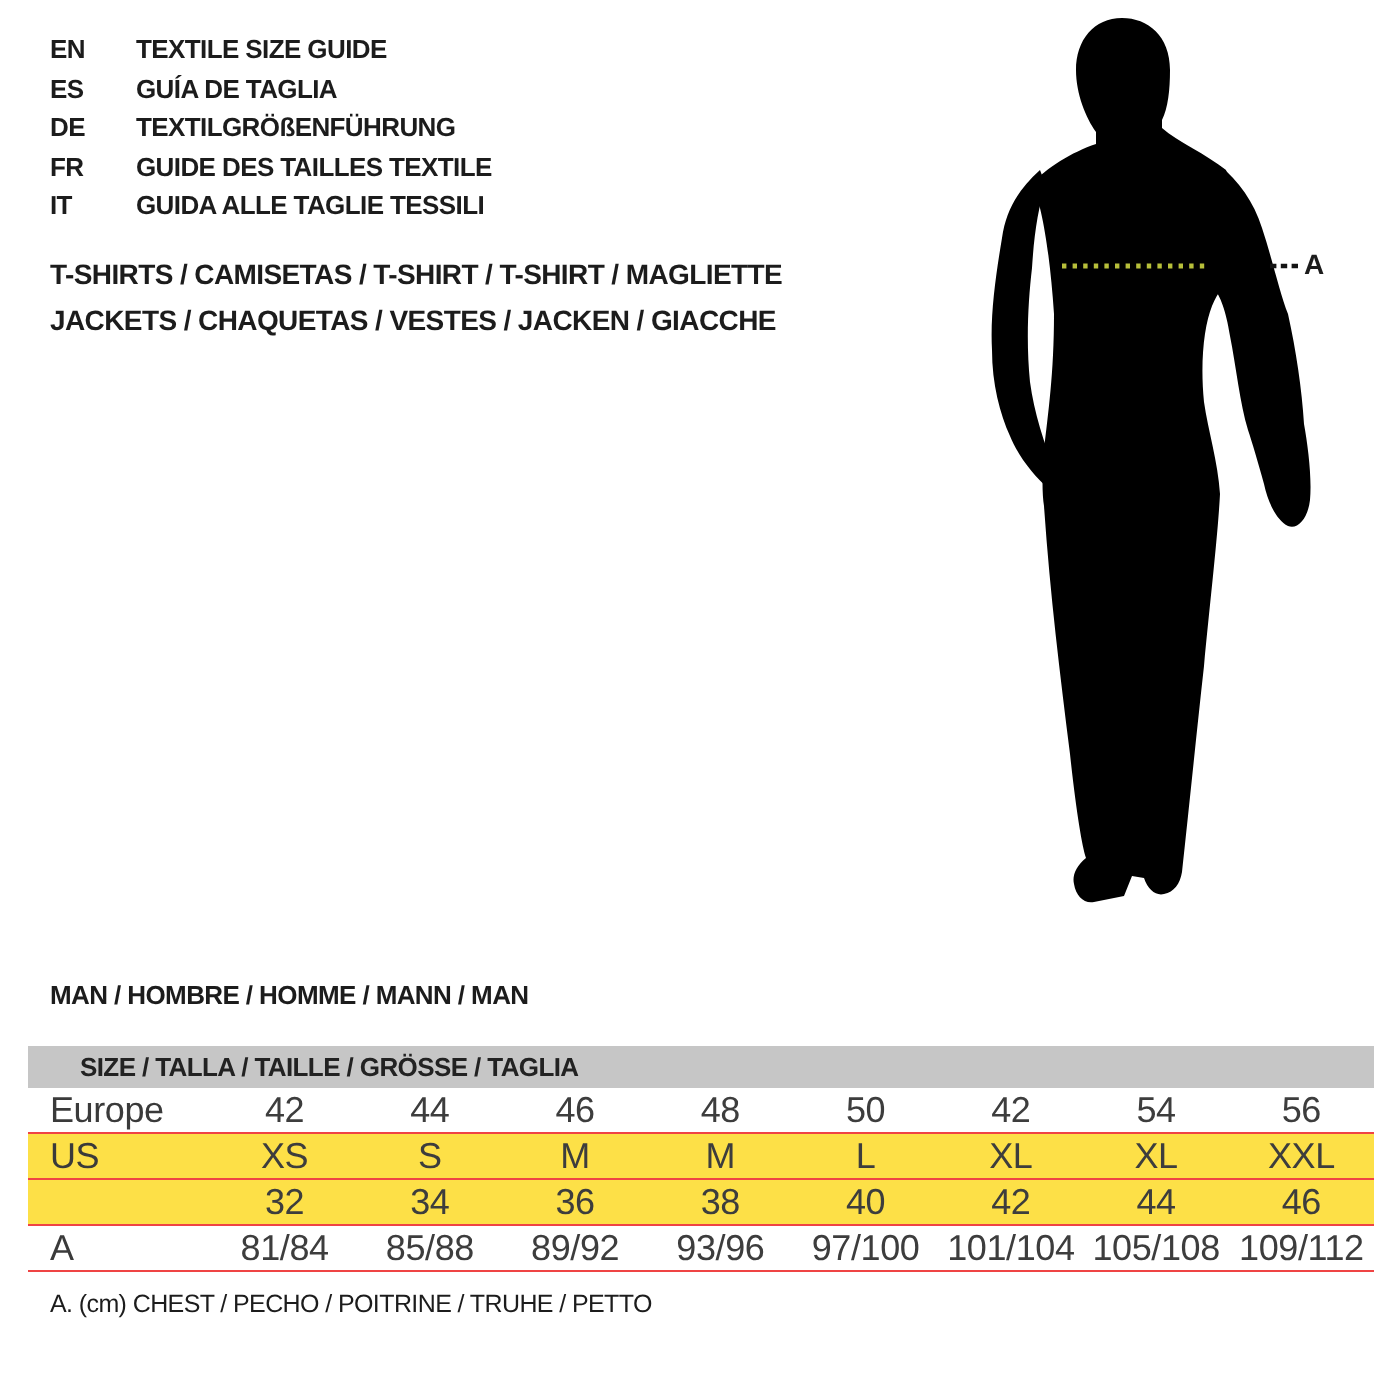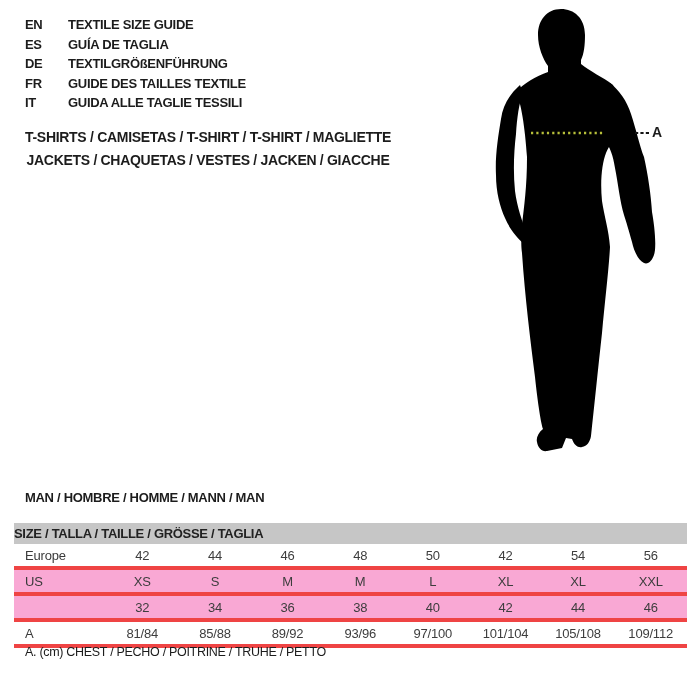--- a/index.html
+++ b/index.html
@@ -27,21 +27,20 @@
     font-weight: 700;
     letter-spacing: -0.3px;
   }
   .lang-code { width: 43px; }
 
   
   .products {
     position: absolute;
     left: 25px;
     top: 126px;
-    text-align: center;
   }
   .product-line {
     font-size: 14px;
     font-weight: 700;
     line-height: 23px;
     letter-spacing: -0.3px;
     white-space: nowrap;
   }
 
   
@@ -73,46 +72,46 @@
   
   .size-table-wrap {
     position: absolute;
     left: 14px;
     top: 523px;
     width: 673px;
   }
   .size-table-header {
     height: 21px;
     line-height: 21px;
-    padding-left: 0;
+    padding-left: 26px;
     font-size: 13px;
     font-weight: 700;
     letter-spacing: -0.3px;
     color: #222;
   }
   table.size-table {
     width: 100%;
     border-collapse: collapse;
     table-layout: fixed;
   }
   table.size-table td {
     height: 22px;
-    font-size: 13px;
+    font-size: 18px;
     color: #3d3d3d;
     text-align: center;
     padding: 0;
-    border-bottom: 4px solid #ef4444;
+    border-bottom: 1px solid #ef4444;
     letter-spacing: -0.2px;
   }
   table.size-table td.row-label {
     text-align: left;
     padding-left: 11px;
     color: #3a3a3a;
   }
-  tr.stripe td { background: #f9a8d4; }
+  tr.stripe td { background: #fde047; }
 
   
   .footnote {
     position: absolute;
     left: 25px;
     top: 645px;
     font-size: 12.5px;
     font-weight: 400;
     letter-spacing: -0.3px;
   }

